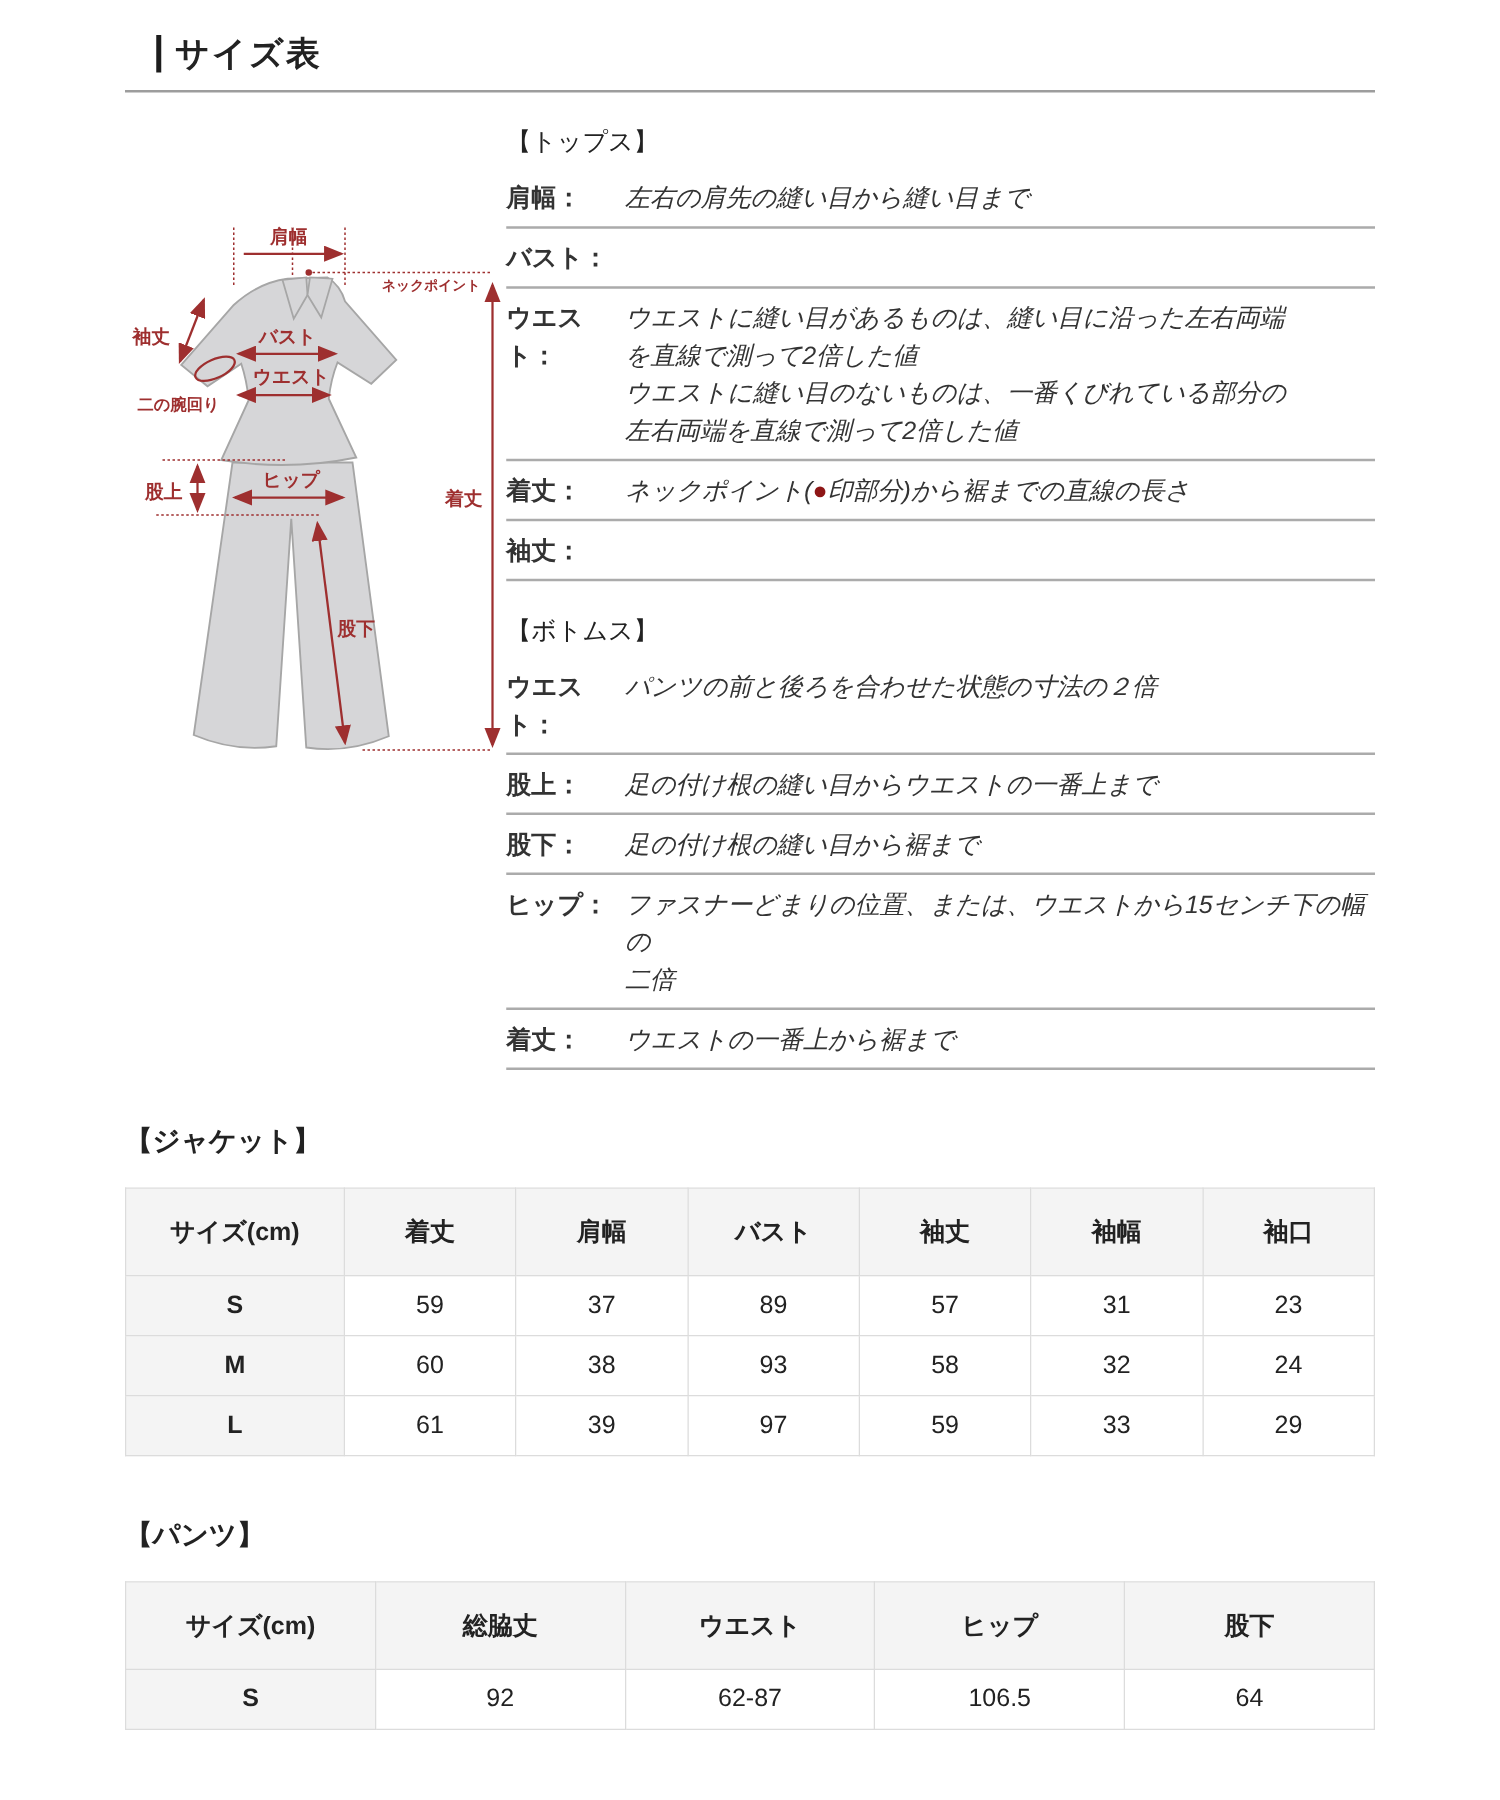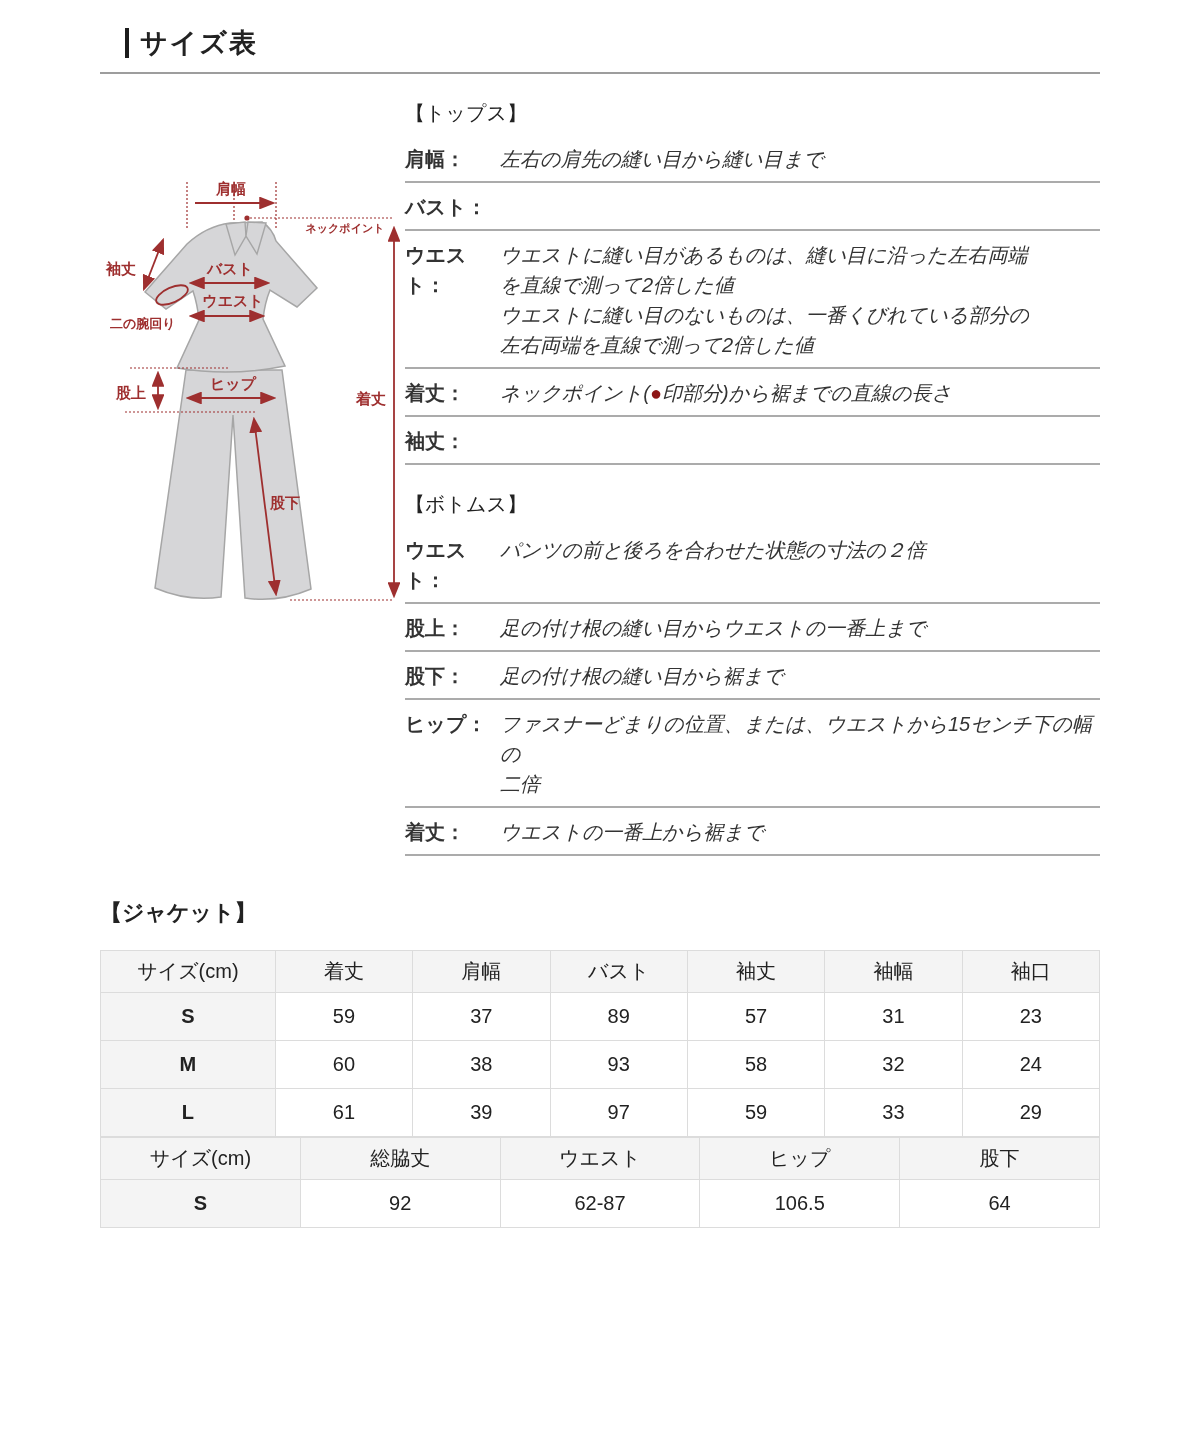--- a/index.html
+++ b/index.html
@@ -29,21 +29,21 @@
   .def-desc { flex: 1; color: #333; }
   .def-desc .line { min-height: 30px; font-style: italic; }
   .bottoms-section { margin-top: 26px; }
   .red-dot { color: #8e1616; }
 
   
   .tbl-heading { font-size: 22px; font-weight: 700; color: #222; margin: 42px 0 22px 0; }
   .tbl-heading.pants { margin-top: 48px; }
   table { width: 100%; border-collapse: collapse; font-size: 20px; text-align: center; table-layout: fixed; }
   th, td { border: 1px solid #dcdcdc; }
-  th { background: #f4f4f4; font-weight: 400; color: #222; padding: 7px 0; margin-left: 40px; }
+  th { background: #f4f4f4; font-weight: 700; color: #222; padding: 21px 0; margin-left: 40px; }
   td { padding: 12px 0; color: #222; }
   td.size-col { background: #f4f4f4; font-weight: 700; }
 
   
   .anno-text { font-family: "Liberation Sans", "DejaVu Sans", sans-serif; font-weight: 700; fill: #9e2f2f; }
 </style>
 </head>
 <body>
 
 <div class="page">
@@ -236,20 +236,21 @@
         <td>61</td>
         <td>39</td>
         <td>97</td>
         <td>59</td>
         <td>33</td>
         <td>29</td>
       </tr>
     </tbody>
   </table>
 
+  <h2 class="tbl-heading pants">【パンツ】</h2>
   <table>
     <colgroup>
       <col style="width:20%">
         <col style="width:20%">
         <col style="width:20%">
         <col style="width:20%">
         <col style="width:20%">
     </colgroup>
     <thead>
       <tr>

